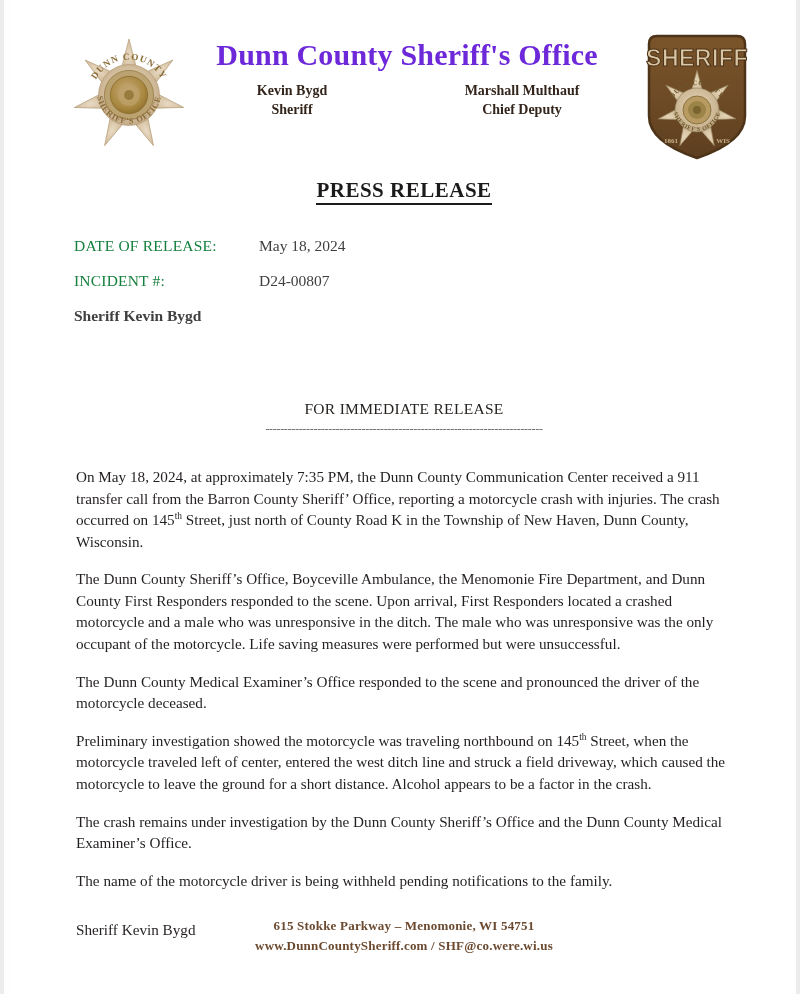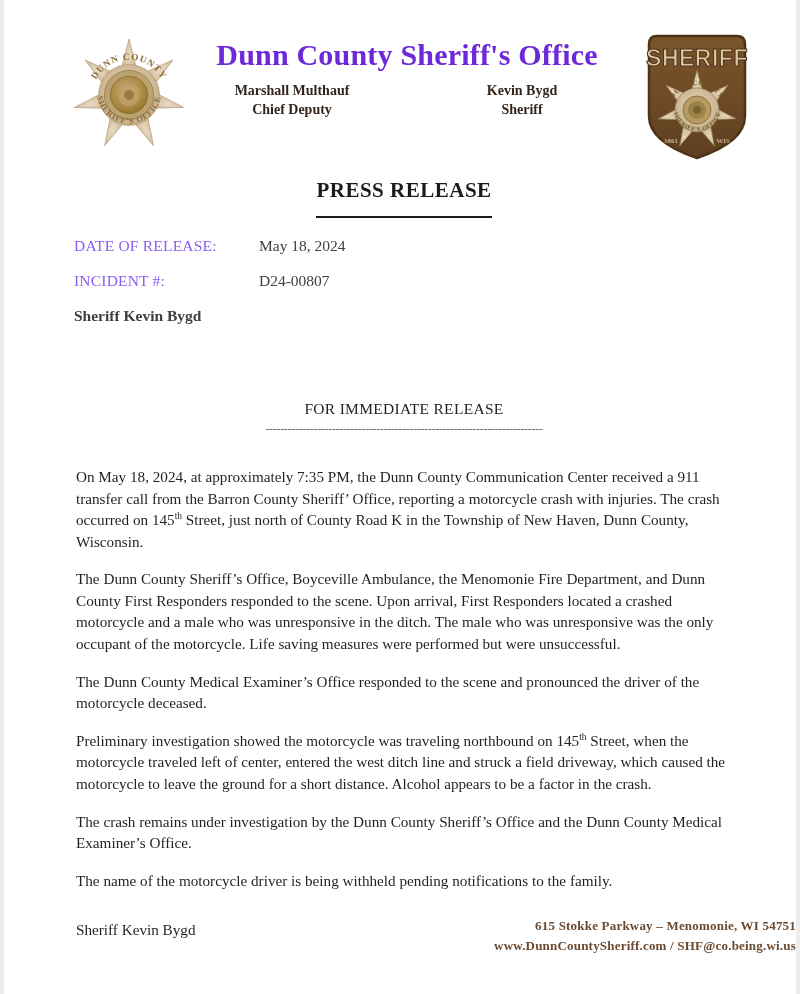--- a/index.html
+++ b/index.html
@@ -83,37 +83,37 @@
     left: 0; top: 178px;
     width: 784px;
     text-align: center;
     font-size: 21px;
     font-weight: bold;
     letter-spacing: 0.5px;
     color: #1c1a1a;
   }
   .pr-heading span {
     border-bottom: 2px solid #1c1a1a;
-    padding-bottom: 14px;
+    padding-bottom: 1px;
   }
 
   .info-block {
     position: absolute;
     left: 62px; top: 237px;
     width: 620px;
   }
   .info-row {
     display: flex;
     height: 35px;
     align-items: flex-start;
     font-size: 15.5px;
   }
   .info-label {
     width: 185px;
-    color: #8b5cf6;
+    color: #15803d;
     letter-spacing: 0.2px;
   }
   .info-value {
     color: #404040;
   }
   .info-value.bold { font-weight: bold; }
 
   .immediate {
     position: absolute;
     left: 0; top: 400px;
@@ -163,21 +163,21 @@
     position: absolute;
     left: 0; top: 916px;
     width: 784px;
     text-align: center;
     color: #6b4a30;
     font-weight: bold;
     font-size: 13px;
     line-height: 1.5;
     letter-spacing: 0.2px;
   }
-  .footer div { white-space: nowrap; text-align: right; }
+  .footer div { white-space: nowrap; }
 </style>
 </head>
 <body>
 
 <div class="page">
   <div class="sheet">
 
     <div class="header">
 
       <div class="badge-star">
@@ -219,26 +219,26 @@
               <textPath href="#arcBot" startOffset="50%" text-anchor="middle">SHERIFF'S OFFICE</textPath>
             </text>
           </g>
         </svg>
       </div>
 
       <div class="org-title">Dunn County Sheriff's Office</div>
 
       <div class="officers">
         <div class="officer">
+          <div>Kevin Bygd</div>
+          <div>Sheriff</div>
+        </div>
+        <div class="officer">
           <div>Marshall Multhauf</div>
           <div>Chief Deputy</div>
-        </div>
-        <div class="officer">
-          <div>Kevin Bygd</div>
-          <div>Sheriff</div>
         </div>
       </div>
 
       <div class="badge-patch">
         <svg viewBox="0 0 120 132" width="120" height="132" aria-hidden="true">
           <defs>
             <linearGradient id="patchg" x1="0" y1="0" x2="0" y2="1">
               <stop offset="0%" stop-color="#7a5429"></stop>
               <stop offset="55%" stop-color="#6d4a26"></stop>
               <stop offset="100%" stop-color="#5d3e1f"></stop>
@@ -312,17 +312,17 @@
 
       <p>The crash remains under investigation by the Dunn County Sheriff’s Office and the Dunn County Medical Examiner’s Office.</p>
 
       <p>The name of the motorcycle driver is being withheld pending notifications to the family.</p>
 
       <p class="signature">Sheriff Kevin Bygd</p>
     </div>
 
     <div class="footer">
       <div>615 Stokke Parkway – Menomonie, WI 54751</div>
-      <div>www.DunnCountySheriff.com  /  SHF@co.being.wi.us</div>
+      <div>www.DunnCountySheriff.com  /  SHF@co.were.wi.us</div>
     </div>
 
   </div>
 </div>
 
 </body></html>

